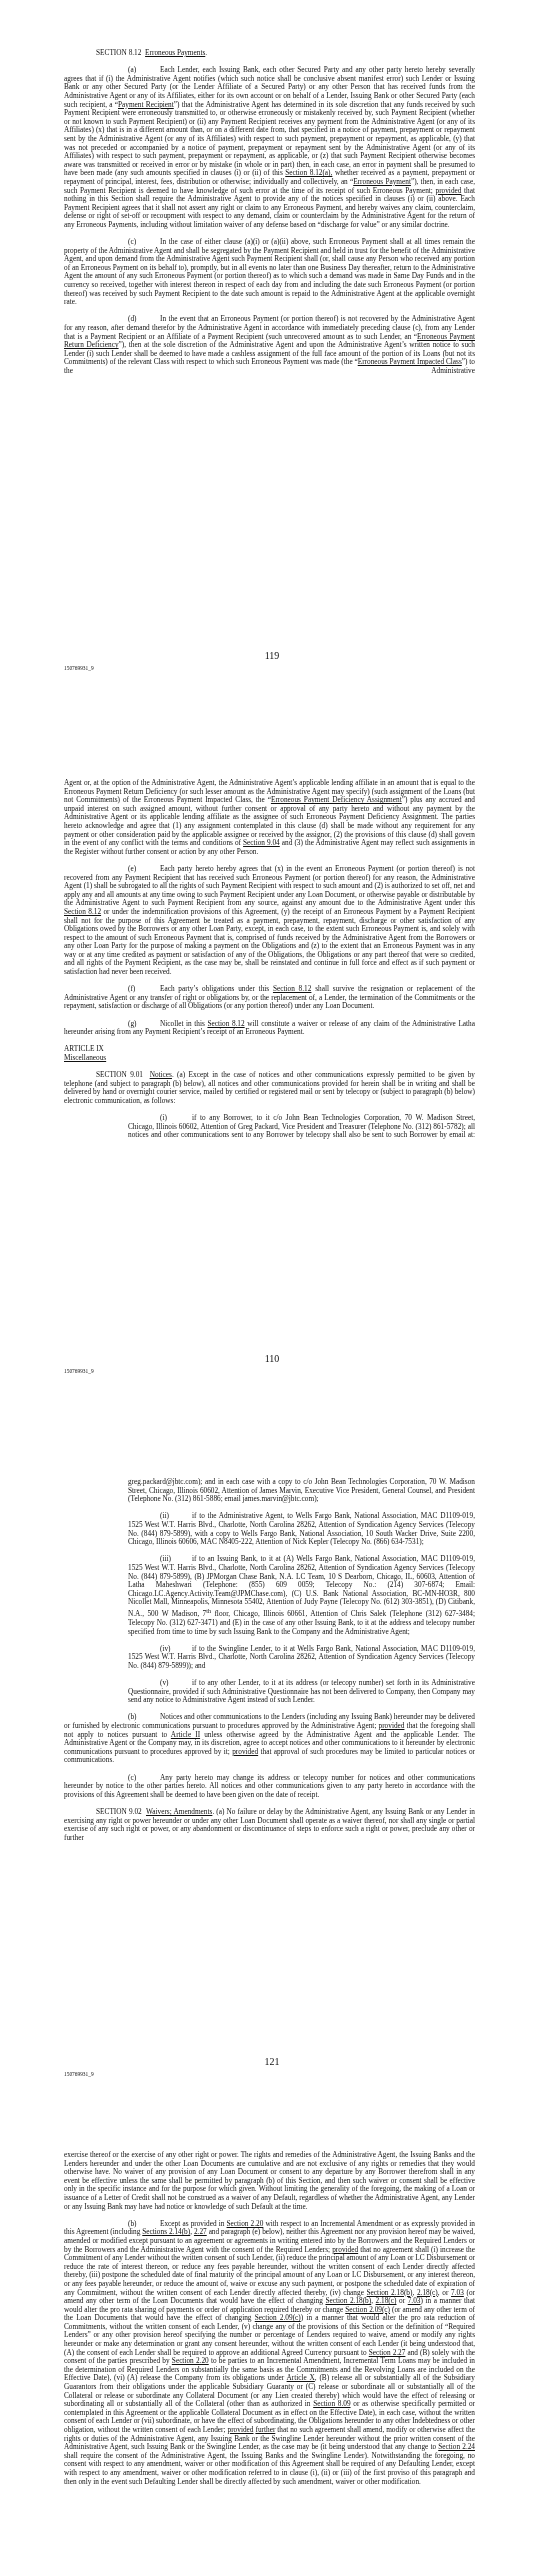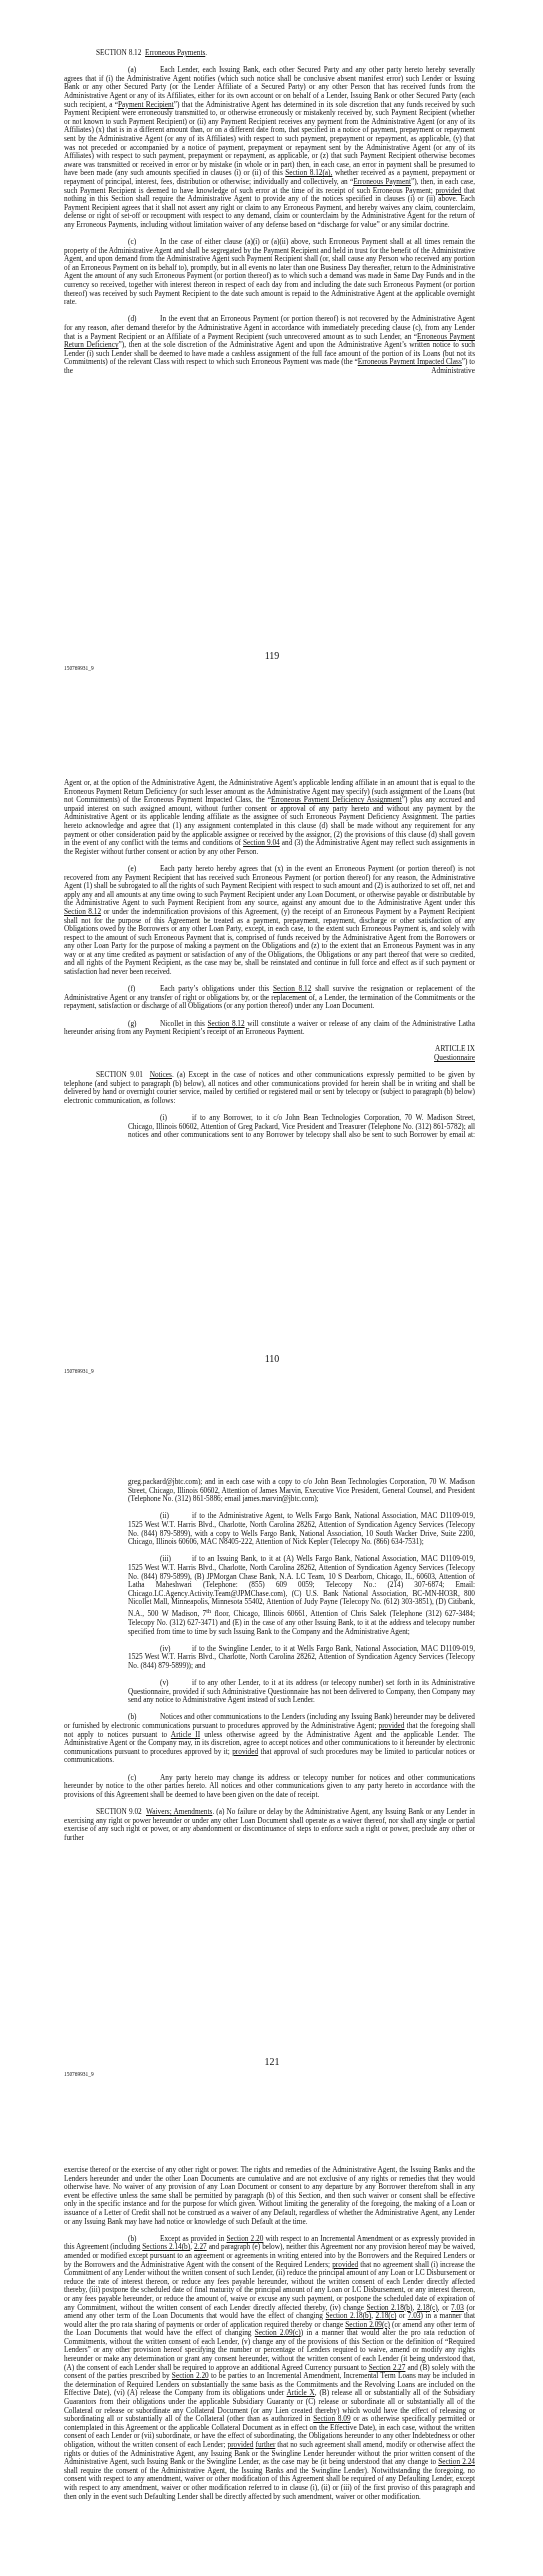--- a/index.html
+++ b/index.html
@@ -2,31 +2,31 @@
 <html style="font-size:8.2px"><head>
 <meta charset="utf-8">
 <style>
   html, body { margin: 0; padding: 0; background: #ffffff; }
   body { width: 544px; font-family: "Liberation Serif", "DejaVu Serif", serif; color: #111; }
   .page { position: relative; width: 540px; height: 703px; overflow: hidden; background: #fff; }
   .content { position: absolute; left: 64px; width: 411px; font-size: 7.3px; line-height: 8.6px; text-align: justify; }
   .p1 .content { top: 49px; }
   .p2 .content { top: 76px; }
   .p3 .content { top: 72px; }
-  .p4 .content { top: 57px; }
+  .p4 .content { top: 42px; }
   p { margin: 0 0 8.6px 0; }
   .first-indent { text-indent: 32px; }
   .clause-indent { text-indent: 64px; }
   .tab { display: inline-block; text-indent: 0; }
   .lbl-a { width: 32px; }
   .sub { margin-left: 64px; text-align: justify; }
   .sub .sublead { text-indent: 32px; }
   u { text-decoration: underline; }
   .article { text-align: center; margin: 0 0 8.6px 0; }
-  .article div { text-align: right; }
+  .article div { text-align: left; }
   .pagenum { position: absolute; top: 650px; left: 0; width: 544px; text-align: center; font-size: 10px; }
   .docid { position: absolute; top: 665px; left: 64px; font-size: 5.4px; }
   .nojust-last { text-align-last: justify; }
 </style>
 </head>
 <body>
 
 <div class="page p1">
   <div class="content">
     <p class="first-indent"><span>SECTION 8.12</span>&nbsp;&nbsp;<u>Erroneous Payments</u><span>.</span></p>
@@ -47,21 +47,21 @@
     <p><span>Agent or, at the option of the Administrative Agent, the Administrative Agent’s applicable lending affiliate in an amount that is equal to the Erroneous Payment Return Deficiency (or such lesser amount as the Administrative Agent may specify) (such assignment of the Loans (but not Commitments) of the Erroneous Payment  Impacted Class, the “</span><u>Erroneous Payment Deficiency Assignment</u><span>”) plus any accrued and unpaid interest on such assigned amount, without further consent or approval of any party hereto and without any payment by the Administrative Agent or its applicable lending affiliate as the assignee of such Erroneous Payment Deficiency Assignment.  The parties hereto acknowledge and agree that (1) any assignment contemplated in this clause (d) shall be made without any requirement for any payment or other consideration paid by the applicable assignee or received by the assignor, (2) the provisions of this clause (d) shall govern in the event of any conflict with the terms and conditions of </span><u>Section 9.04</u><span> and (3) the Administrative Agent may reflect such assignments in the Register without further consent or action by any other Person.</span></p>
 
     <p class="clause-indent"><span class="tab lbl-a">(e)</span><span>Each party hereto hereby agrees that (x) in the event an Erroneous Payment (or portion thereof) is not recovered from any Payment Recipient that has received such Erroneous Payment (or portion thereof) for any reason, the Administrative Agent (1) shall be subrogated to all the rights of such Payment Recipient with respect to such amount and (2) is authorized to set off, net and apply any and all amounts at any time owing to such Payment Recipient under any Loan Document, or otherwise payable or distributable by the Administrative Agent to such Payment Recipient from any source, against any amount due to the Administrative Agent under this </span><u>Section 8.12</u><span> or under the indemnification provisions of this Agreement, (y) the receipt of an Erroneous Payment by a Payment Recipient shall not for the purpose of this Agreement be treated as a payment, prepayment, repayment, discharge or other satisfaction of any Obligations owed by the Borrowers or any other Loan Party, except, in each case, to the extent such Erroneous Payment is, and solely with respect to the amount of such Erroneous Payment that is, comprised of funds received by the Administrative Agent from the Borrowers or any other Loan Party for the purpose of making a payment on the Obligations and (z) to the extent that an Erroneous Payment was in any way or at any time credited as payment or satisfaction of any of the Obligations, the Obligations or any part thereof that were so credited, and all rights of the Payment Recipient, as the case may be, shall be reinstated and continue in full force and effect as if such payment or satisfaction had never been received.</span></p>
 
     <p class="clause-indent"><span class="tab lbl-a">(f)</span><span>Each party’s obligations under this </span><u>Section 8.12</u><span> shall survive the resignation or replacement of the Administrative Agent or any transfer of right or obligations by, or the replacement of, a Lender, the termination of the Commitments or the repayment, satisfaction or discharge of all Obligations (or any portion thereof) under any Loan Document.</span></p>
 
     <p class="clause-indent"><span class="tab lbl-a">(g)</span><span>Nicollet in this </span><u>Section 8.12</u><span> will constitute a waiver or release of any claim of the Administrative Latha hereunder arising from any Payment Recipient’s receipt of an Erroneous Payment.</span></p>
 
     <div class="article">
       <div>ARTICLE IX</div>
-      <div><u>Questionnaire</u></div>
+      <div><u>Miscellaneous</u></div>
     </div>
 
     <p class="first-indent"><span>SECTION 9.01</span>&nbsp;&nbsp;<u>Notices</u><span>.  (a)  Except in the case of notices and other communications expressly permitted to be given by telephone (and subject to paragraph (b) below), all notices and other communications provided for herein shall be in writing and shall be delivered by hand or overnight courier service, mailed by certified or registered mail or sent by telecopy or (subject to paragraph (b) below) electronic communication, as follows:</span></p>
 
     <div class="sub">
       <p class="sublead nojust-last"><span class="tab lbl-a">(i)</span><span>if to any Borrower, to it c/o John Bean Technologies Corporation, 70 W. Madison Street, Chicago, Illinois 60602, Attention of Greg Packard, Vice President and Treasurer (Telephone No. (312) 861-5782); all notices and other communications sent to any Borrower by telecopy shall also be sent to such Borrower by email at:</span></p>
     </div>
   </div>
   <div class="pagenum">110</div>
   <div class="docid">150769931_9</div>

